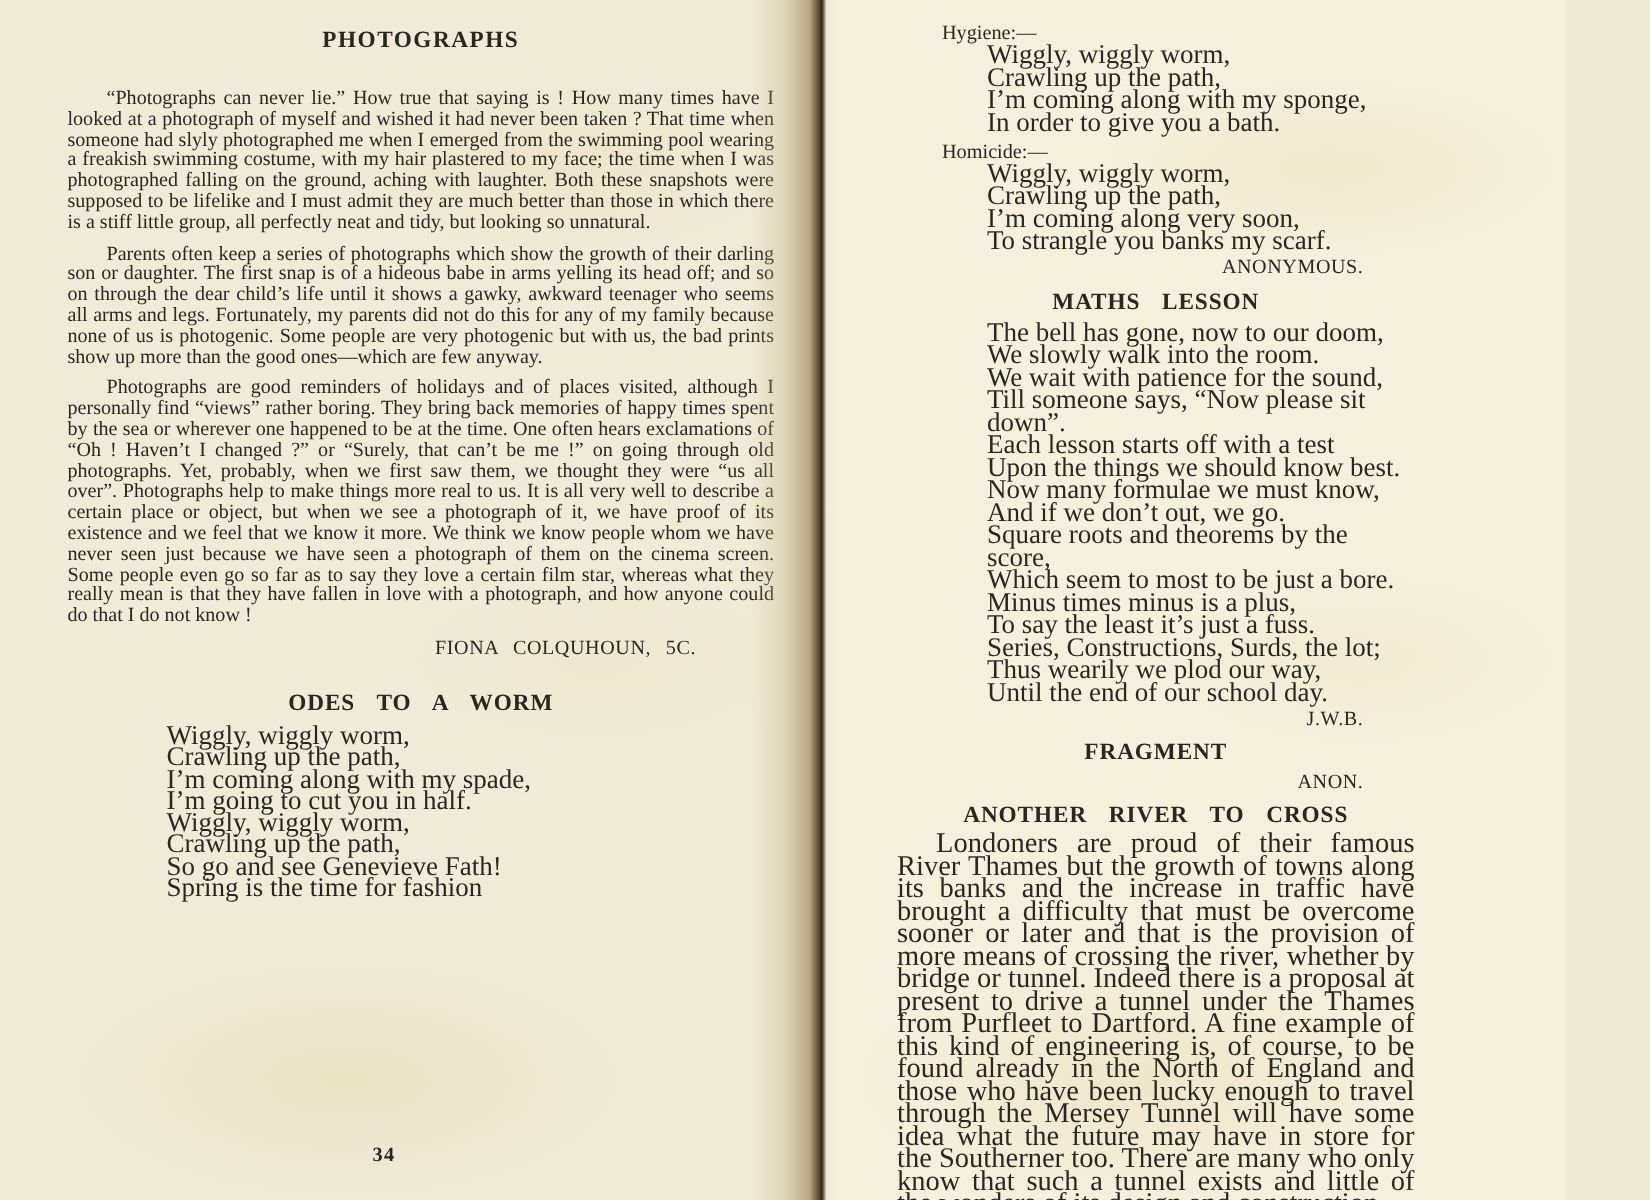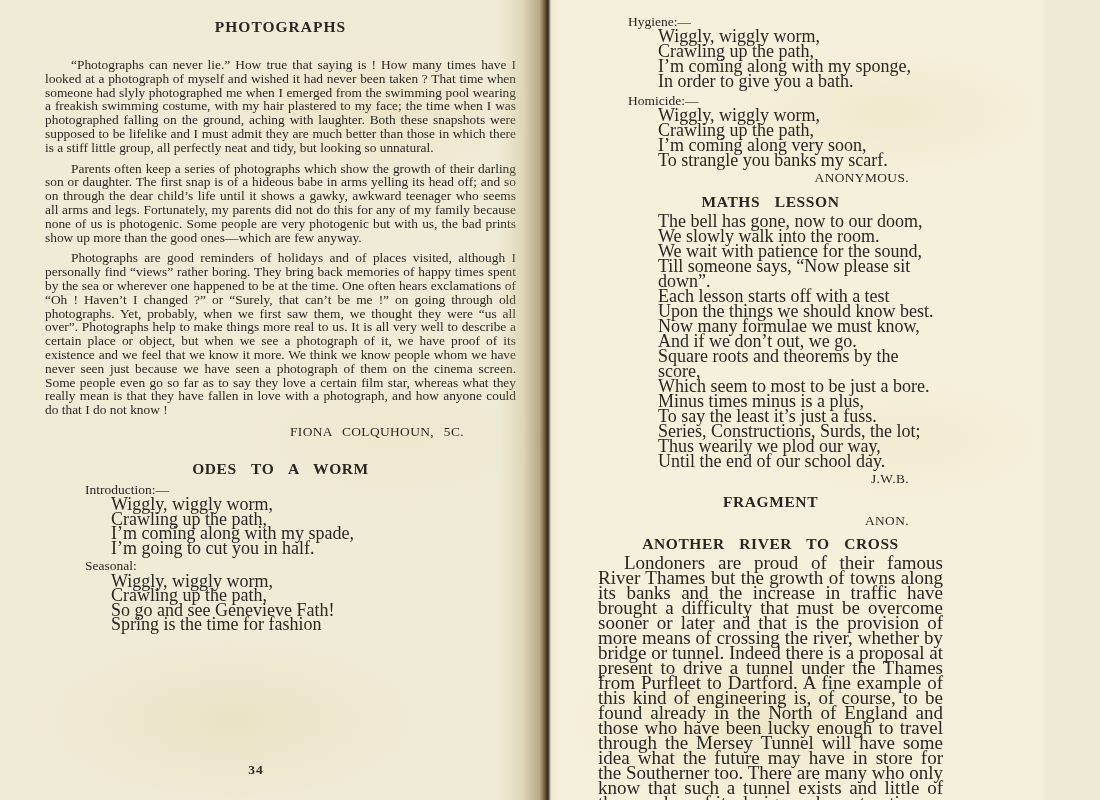--- a/index.html
+++ b/index.html
@@ -54,29 +54,27 @@
 
     <h2 class="title" id="photo-title">PHOTOGRAPHS</h2>
     <p class="par">“Photographs can never lie.” How true that saying is ! How many times have I looked at a photograph of myself and wished it had never been taken ? That time when someone had slyly photographed me when I emerged from the swimming pool wearing a freakish swimming costume, with my hair plastered to my face; the time when I was photographed falling on the ground, aching with laughter. Both these snapshots were supposed to be lifelike and I must admit they are much better than those in which there is a stiff little group, all perfectly neat and tidy, but looking so unnatural.</p>
     <p class="par">Parents often keep a series of photographs which show the growth of their darling son or daughter. The first snap is of a hideous babe in arms yelling its head off; and so on through the dear child’s life until it shows a gawky, awkward teenager who seems all arms and legs. Fortunately, my parents did not do this for any of my family because none of us is photogenic. Some people are very photogenic but with us, the bad prints show up more than the good ones—which are few anyway.</p>
     <p class="par">Photographs are good reminders of holidays and of places visited, although I personally find “views” rather boring. They bring back memories of happy times spent by the sea or wherever one happened to be at the time. One often hears exclamations of “Oh ! Haven’t I changed ?” or “Surely, that can’t be me !” on going through old photographs. Yet, probably, when we first saw them, we thought they were “us all over”. Photographs help to make things more real to us. It is all very well to describe a certain place or object, but when we see a photograph of it, we have proof of its existence and we feel that we know it more. We think we know people whom we have never seen just because we have seen a photograph of them on the cinema screen. Some people even go so far as to say they love a certain film star, whereas what they really mean is that they have fallen in love with a photograph, and how anyone could do that I do not know !</p>
     <div class="byline byline-left">FIONA COLQUHOUN, 5C.</div>
 
     <h2 class="title" id="odes-title">ODES TO A WORM</h2>
 
     <div>
-      <div class="stanza-label">Introduction:—</div>
       <div class="pline">Wiggly, wiggly worm,</div>
       <div class="pline">Crawling up the path,</div>
       <div class="pline">I’m coming along with my spade,</div>
       <div class="pline">I’m going to cut you in half.</div>
     </div>
 
     <div>
-      <div class="stanza-label">Seasonal:</div>
       <div class="pline">Wiggly, wiggly worm,</div>
       <div class="pline">Crawling up the path,</div>
       <div class="pline">So go and see Genevieve Fath!</div>
       <div class="pline">Spring is the time for fashion</div>
     </div>
 
     <div class="pagenum">34</div>
   </div>
 
   <div class="page" id="page-right">

